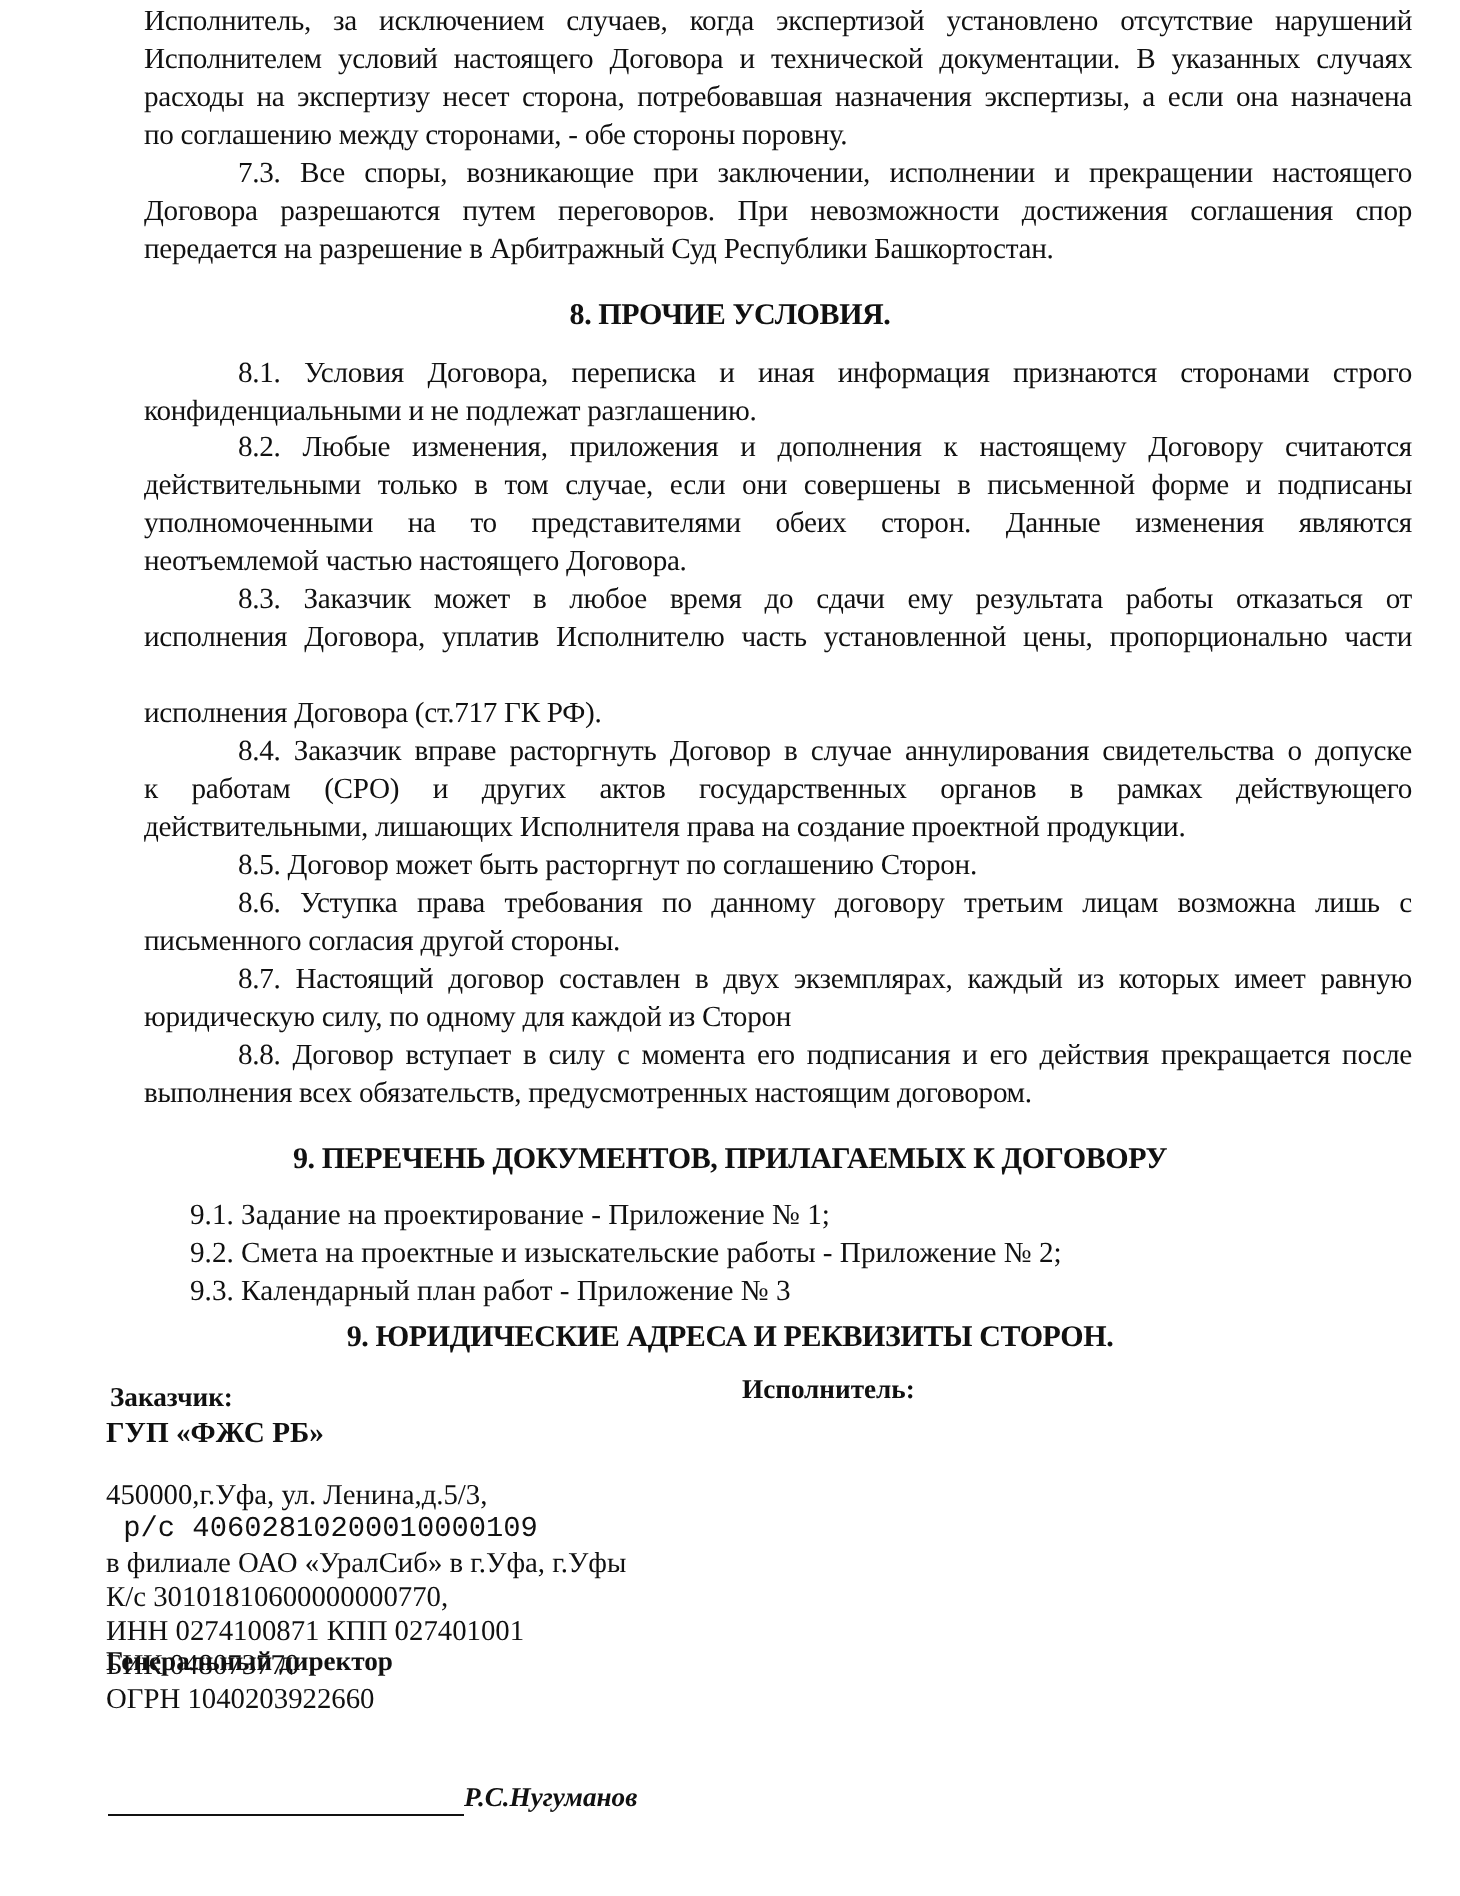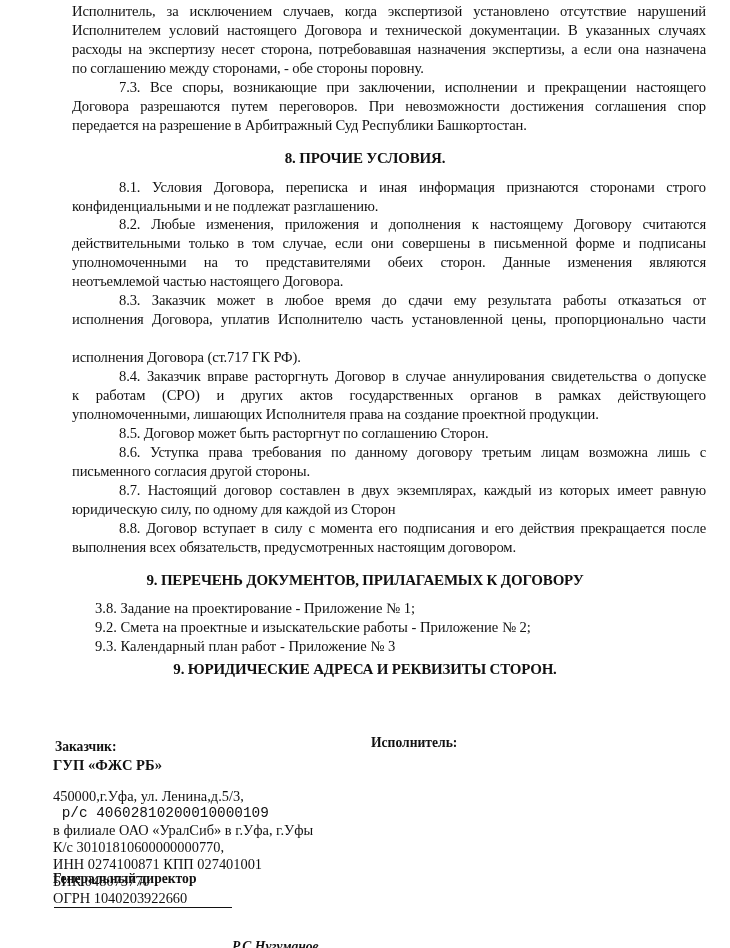--- a/index.html
+++ b/index.html
@@ -7,21 +7,21 @@
          font-family: "Liberation Serif", "DejaVu Serif", serif; color: #111; }
   .page { position: absolute; left: 0; top: 0; width: 730px; height: 948px; }
   .line { position: absolute; left: 48px; width: 634px; font-size: 14.6px; line-height: 19px;
           white-space: nowrap; letter-spacing: -0.15px; margin-left: 24px; }
   .just { text-align: justify; text-align-last: justify; }
   .ind { left: 95px; width: 587px; }
   .heading { position: absolute; left: 0; width: 730px; text-align: center; font-weight: bold;
              font-size: 15px; line-height: 20px; letter-spacing: -0.2px; }
   .list { position: absolute; left: 95px; font-size: 14.6px; line-height: 19px; white-space: nowrap; }
   .req { position: absolute; left: 53px; font-family: "Liberation Serif", serif; font-size: 14.4px;
-         line-height: 18px; white-space: nowrap; margin-top: 48px; }
+         line-height: 18px; white-space: nowrap; }
   .bold { font-weight: bold; }
   .sigline { position: absolute; left: 54px; top: 907px; width: 178px; border-bottom: 1px solid #111; }
 </style>
 </head>
 <body>
 
 <div class="page">
 
   <div class="line just" style="top:2px">Исполнитель, за исключением случаев, когда экспертизой установлено отсутствие нарушений</div>
   <div class="line just" style="top:21px">Исполнителем условий настоящего Договора и технической документации. В указанных случаях</div>
@@ -41,36 +41,36 @@
   <div class="line just" style="top:234px">действительными только в том случае, если они совершены в письменной форме и подписаны</div>
   <div class="line just" style="top:253px">уполномоченными на то представителями обеих сторон. Данные изменения являются</div>
   <div class="line" style="top:272px">неотъемлемой частью настоящего Договора.</div>
 
   <div class="line just ind" style="top:291px">8.3. Заказчик может в любое время до сдачи ему результата работы отказаться от</div>
   <div class="line just" style="top:310px">исполнения Договора, уплатив Исполнителю часть установленной цены, пропорционально части</div>
   <div class="line" style="top:348px">исполнения Договора (ст.717 ГК РФ).</div>
 
   <div class="line just ind" style="top:367px">8.4. Заказчик вправе расторгнуть Договор в случае аннулирования свидетельства о допуске</div>
   <div class="line just" style="top:386px">к работам (СРО) и других актов государственных органов в рамках действующего</div>
-  <div class="line" style="top:405px">уполномоченными, лишающих Исполнителя права на создание проектной продукции.</div>
+  <div class="line" style="top:405px">действительными, лишающих Исполнителя права на создание проектной продукции.</div>
 
   <div class="line ind" style="top:424px">8.5. Договор может быть расторгнут по соглашению Сторон.</div>
 
   <div class="line just ind" style="top:443px">8.6. Уступка права требования по данному договору третьим лицам возможна лишь с</div>
   <div class="line" style="top:462px">письменного согласия другой стороны.</div>
 
   <div class="line just ind" style="top:481px">8.7. Настоящий договор составлен в двух экземплярах, каждый из которых имеет равную</div>
   <div class="line" style="top:500px">юридическую силу, по одному для каждой из Сторон</div>
 
   <div class="line just ind" style="top:519px">8.8. Договор вступает в силу с момента его подписания и его действия прекращается после</div>
   <div class="line" style="top:538px">выполнения всех обязательств, предусмотренных настоящим договором.</div>
 
   <div class="heading" style="top:570px">9. ПЕРЕЧЕНЬ ДОКУМЕНТОВ, ПРИЛАГАЕМЫХ К ДОГОВОРУ</div>
 
-  <div class="list" style="top:599px">3.8. Задание на проектирование - Приложение № 1;</div>
+  <div class="list" style="top:599px">9.1. Задание на проектирование - Приложение № 1;</div>
   <div class="list" style="top:618px">9.2. Смета на проектные и изыскательские работы - Приложение № 2;</div>
   <div class="list" style="top:637px">9.3. Календарный план работ - Приложение № 3</div>
 
   <div class="heading" style="top:659px">9. ЮРИДИЧЕСКИЕ АДРЕСА И РЕКВИЗИТЫ СТОРОН.</div>
 
   <div class="req bold" style="top:690px; left:55px; font-size:13.6px;">Заказчик:</div>
   <div class="req bold" style="top:686px; left:371px; font-size:13.6px;">Исполнитель:</div>
   <div class="req bold" style="top:708px; left:53px; font-size:14.6px;">ГУП «ФЖС РБ»</div>
 
   <div class="req" style="top:739px">450000,г.Уфа, ул. Ленина,д.5/3,</div>

